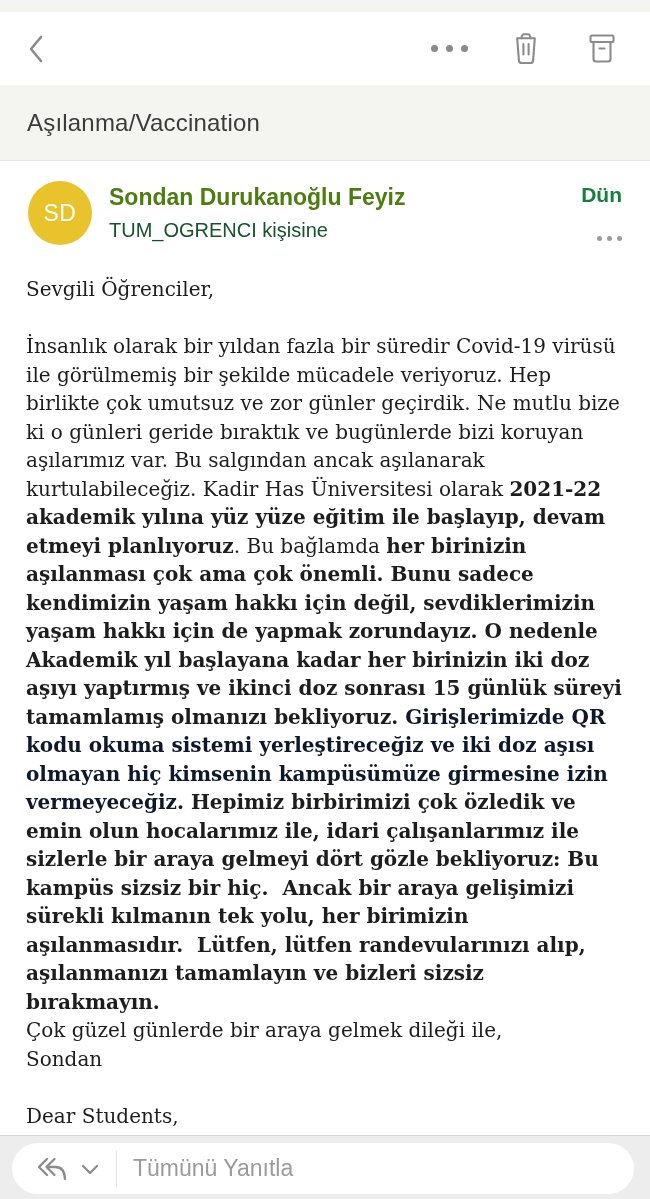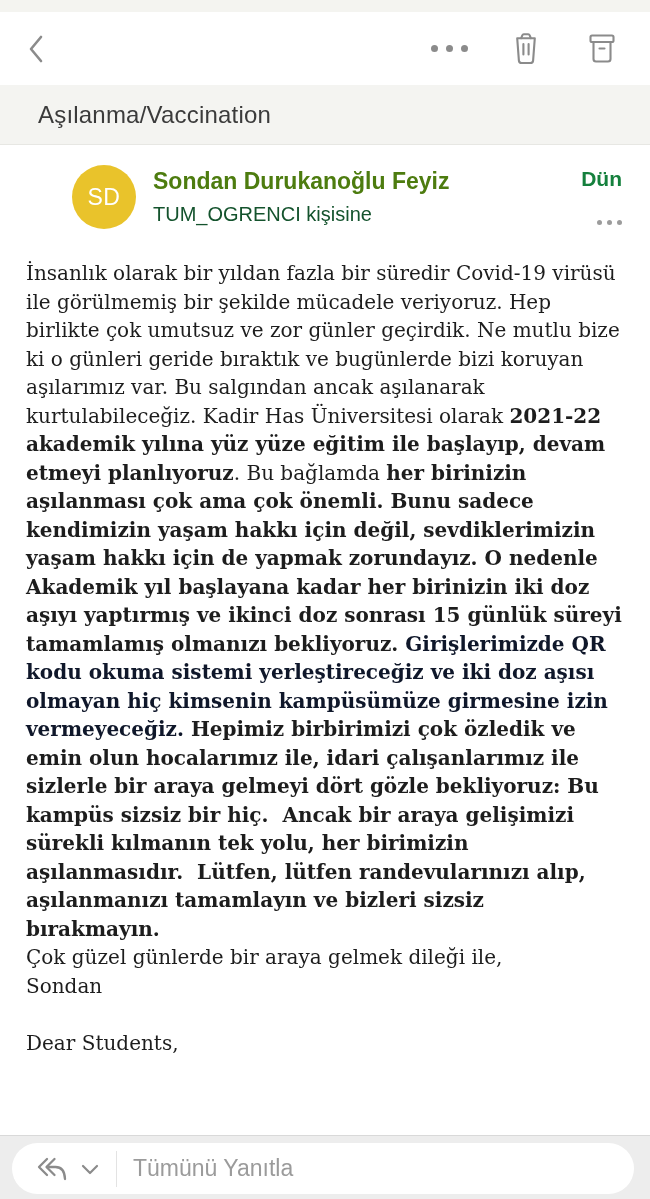--- a/index.html
+++ b/index.html
@@ -23,32 +23,31 @@
     background: none; border: none; padding: 0; cursor: pointer;
     display: flex; align-items: center; justify-content: center;
   }
   .toolbar svg, .reply-pill svg { display: block; }
   .toolbar-right { margin-left: auto; display: flex; align-items: center; gap: 41px; }
   .dots { display: flex; gap: 8px; align-items: center; }
   .dots .dot { width: 7px; height: 7px; border-radius: 50%; background: #8b8b8b; }
 
   
   .subject-band {
-    height: 60px; flex: 0 0 auto;
+    height: 76px; flex: 0 0 auto;
     background: #f4f4f1; border-bottom: 1px solid #e7e7e3;
-    display: flex; align-items: center; padding: 0 38px;
+    display: flex; align-items: center; padding: 0 27px;
   }
   .subject-band span { font-size: 24px; color: #3b3b3b; letter-spacing: 0.2px; }
 
   
   .sender-row {
     flex: 0 0 auto; height: 106px; background: #ffffff;
     display: flex; align-items: flex-start;
     padding: 20px 28px 0 28px;
-    margin-left: 44px;
   }
   .avatar {
     width: 64px; height: 64px; border-radius: 50%;
     background: #e9c32b; color: #ffffff;
     display: flex; align-items: center; justify-content: center;
     font-size: 23px; letter-spacing: 0.5px; flex: 0 0 auto;
     border: none; cursor: pointer;
   }
   .sender-meta { margin-left: 17px; padding-top: 3px; min-width: 0; }
   .sender-name { font-size: 23px; font-weight: 700; color: #4d7c0f; margin-bottom: 8px; white-space: nowrap; }
@@ -151,20 +150,21 @@
         <span class="msg-dots">
           <span class="dot"></span>
             <span class="dot"></span>
             <span class="dot"></span>
         </span>
       </button>
     </div>
   </section>
 
   <section class="email-body">
+      <p><span class="seg-r">Sevgili Öğrenciler,</span></p>
       <p><span class="seg-r">İnsanlık olarak bir yıldan fazla bir süredir Covid-19 virüsü ile görülmemiş bir şekilde mücadele veriyoruz. Hep birlikte çok umutsuz ve zor günler geçirdik. Ne mutlu bize ki o günleri geride bıraktık ve bugünlerde bizi koruyan aşılarımız var. Bu salgından ancak aşılanarak kurtulabileceğiz. Kadir Has Üniversitesi olarak </span><span class="seg-b">2021-22 akademik yılına yüz yüze eğitim ile başlayıp, devam etmeyi planlıyoruz</span><span class="seg-r">. Bu bağlamda </span><span class="seg-b">her birinizin aşılanması çok ama çok önemli. Bunu sadece kendimizin yaşam hakkı için değil, sevdiklerimizin yaşam hakkı için de yapmak zorundayız. O nedenle Akademik yıl başlayana kadar her birinizin iki doz aşıyı yaptırmış ve ikinci doz sonrası 15 günlük süreyi tamamlamış olmanızı bekliyoruz. </span><span class="seg-rb">Girişlerimizde QR kodu okuma sistemi yerleştireceğiz ve iki doz aşısı olmayan hiç kimsenin kampüsümüze girmesine izin vermeyeceğiz.</span><span class="seg-b"> Hepimiz birbirimizi çok özledik ve emin olun hocalarımız ile, idari çalışanlarımız ile sizlerle bir araya gelmeyi dört gözle bekliyoruz: Bu kampüs sizsiz bir hiç.  Ancak bir araya gelişimizi sürekli kılmanın tek yolu, her birimizin aşılanmasıdır.  Lütfen, lütfen randevularınızı alıp, aşılanmanızı tamamlayın ve bizleri sizsiz bırakmayın.</span><span class="seg-r">
 Çok güzel günlerde bir araya gelmek dileği ile,
 Sondan</span></p>
       <p><span class="seg-r">Dear Students,</span></p>
     </section>
 
   <footer class="reply-bar">
     <div class="reply-pill">
       <button class="icon-btn" aria-label="Reply all">
         <span>

